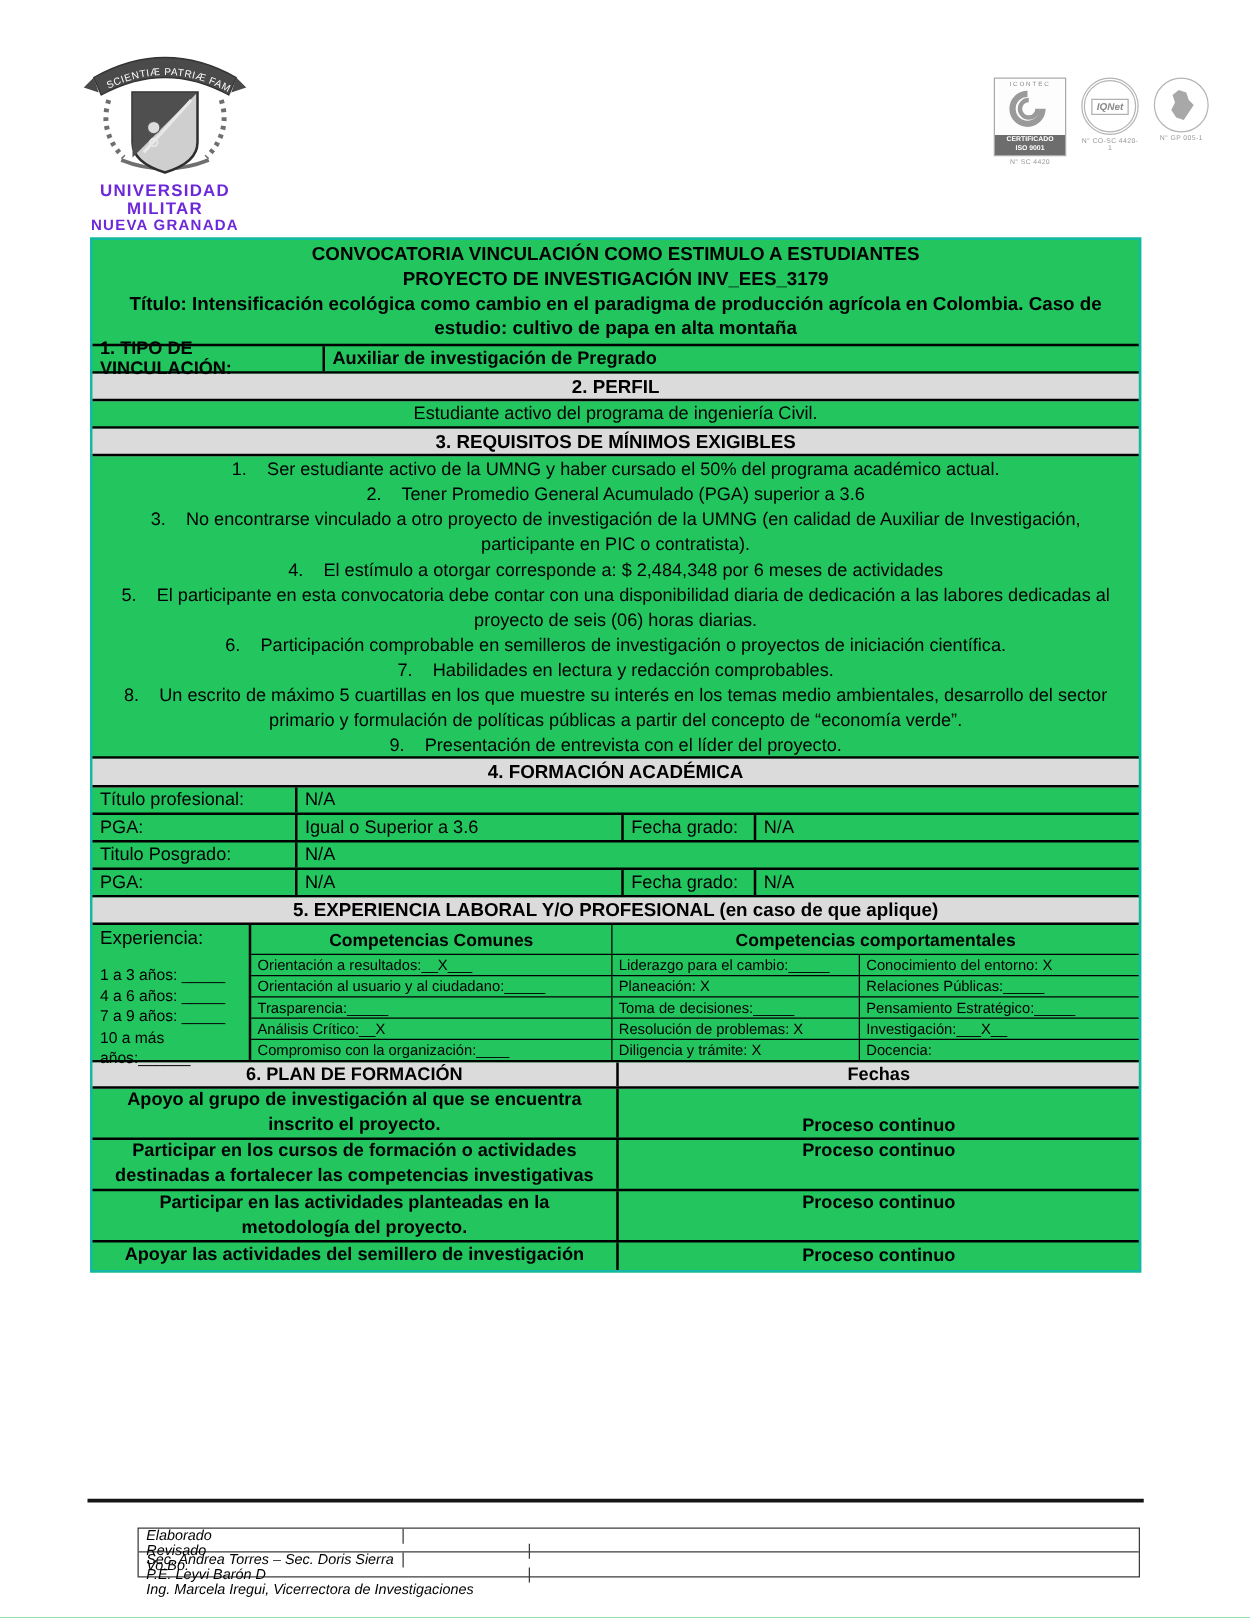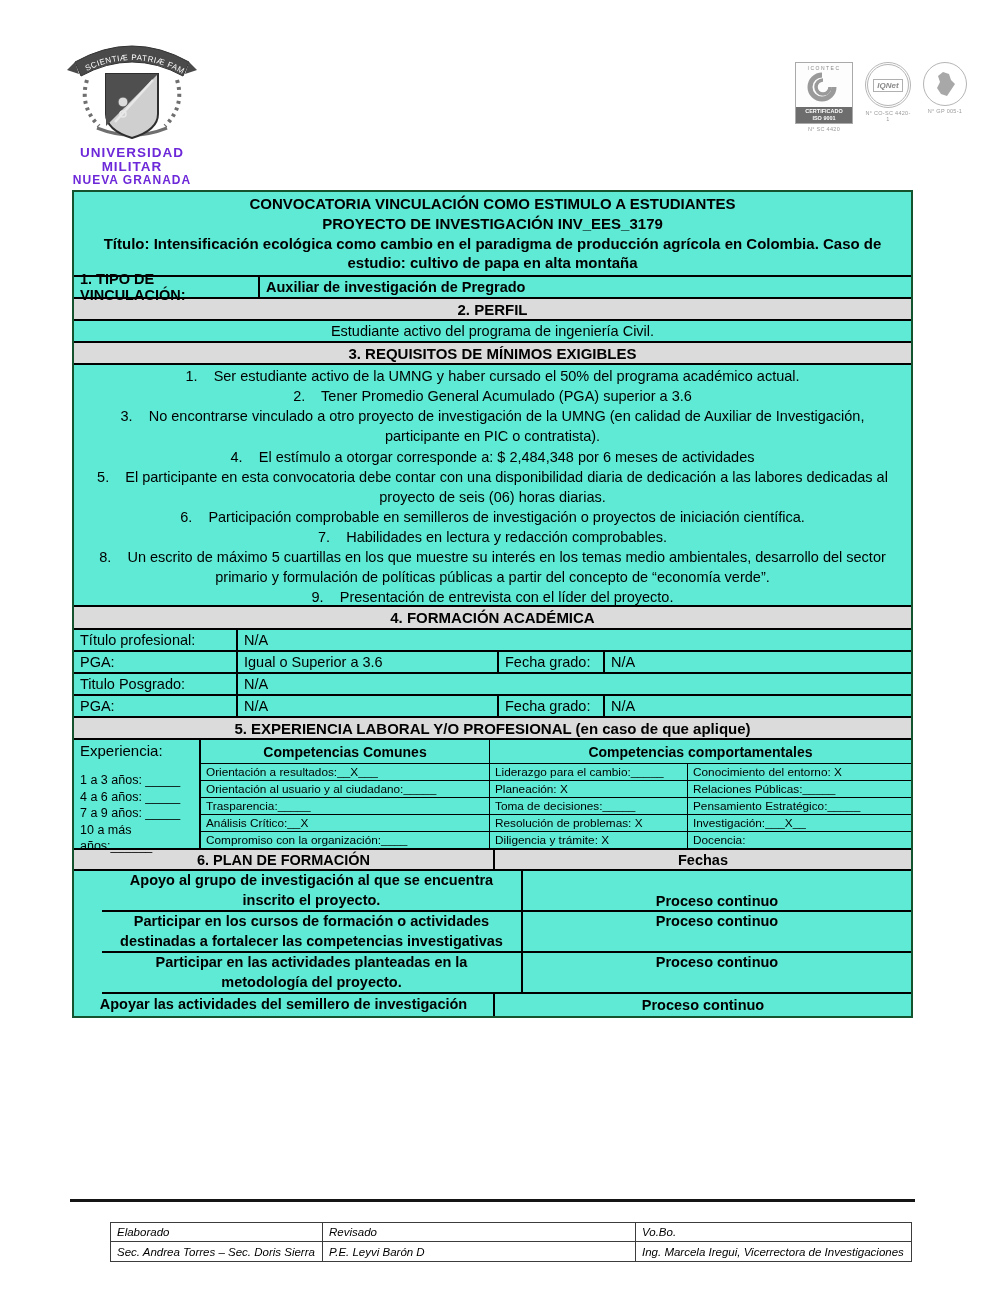--- a/index.html
+++ b/index.html
@@ -23,21 +23,21 @@
   .icontec-box { width:58px; border:1px solid #aaa; background:#fdfdfd; }
   .icontec-top { font-size:5px; letter-spacing:1.5px; color:#8a8a8a; padding-top:2px; }
   .icontec-bar { background:#6d6d6d; color:#fff; font-size:5.5px; line-height:1.3; padding:1px 0; font-weight:bold; }
   .iqnet-circle { width:46px; height:46px; border:3px double #b5b5b5; border-radius:50%;
                   display:flex; align-items:center; justify-content:center; margin:0 auto; }
   .iqnet-inner { border:1px solid #b0b0b0; font-size:8px; font-style:italic; font-weight:bold; color:#8a8a8a; padding:1px 3px; }
   .gp-circle { width:44px; height:44px; border:1.5px solid #b5b5b5; border-radius:50%;
                display:flex; align-items:center; justify-content:center; margin:0 auto; }
 
   
-  .main-table { position:absolute; left:72px; top:190px; width:841px; border:2px solid #14532d; background:#5eead4; }
+  .main-table { position:absolute; left:72px; top:190px; width:841px; border:2px solid #14b8a6; background:#22c55e; }
   .bb { border-bottom:2px solid #000; }
   .br { border-right:2px solid #000; }
   .b  { font-weight:bold; }
   .shade { background:#dbdbdb; }
   .flex { display:flex; }
   .cell { padding:0 6px; display:flex; align-items:center; font-size:14.5px; }
 
   .title-block { padding:2px 4px; text-align:center; font-weight:bold; font-size:15px; line-height:19.8px; }
   .sec-header { height:22px; font-size:15px; display:flex; align-items:center; justify-content:center; font-weight:bold; }
   .h22 { height:22px; }
@@ -66,28 +66,28 @@
 
   .plan-head { height:21px; display:flex; }
   .plan-head > div { display:flex; align-items:center; justify-content:center; font-weight:bold; font-size:14.5px; }
   .plan-left-w { width:421px; }
   .plan-right-w { flex:1; }
   .plan-row { display:flex; }
   .plan-act { width:421px; border-right:2px solid #000; text-align:center; font-weight:bold;
               font-size:14.5px; line-height:19.5px; padding:1px 10px;
               display:flex; align-items:center; justify-content:center; }
   .plan-date { flex:1; display:flex; justify-content:center; font-weight:bold; font-size:14.5px; padding:1px 4px; }
-  .h41 { height:41px;margin-left:28px; } .h22r { height:22px; }
+  .h41 { height:41px; } .h22r { height:22px; }
   .va-top { align-items:flex-start; } .va-bottom { align-items:flex-end; } .va-center { align-items:center; }
 
   
   .footer-line { position:absolute; left:70px; top:1199px; width:845px; height:3px; background:#151515; }
   .footer-table { position:absolute; left:110px; top:1222px; width:802px; border:1px solid #3c3c3c;
                   font-style:italic; font-size:11.5px; }
-  .ft-row { display:flex; height:19px; }
+  .ft-row { display:flex; height:19px;flex-direction:column; }
   .ft-row.first { border-bottom:1px solid #3c3c3c; }
   .ft-c1 { width:212px; } .ft-c2 { width:313px; } .ft-c3 { flex:1; }
   .ft-cell { padding:0 6px; display:flex; align-items:center; border-right:1px solid #3c3c3c; }
   .ft-cell:last-child { border-right:none; }
 </style>
 </head>
 <body>
 
 <div class="univ-logo">
   <svg width="150" height="122" viewBox="0 0 150 122">

